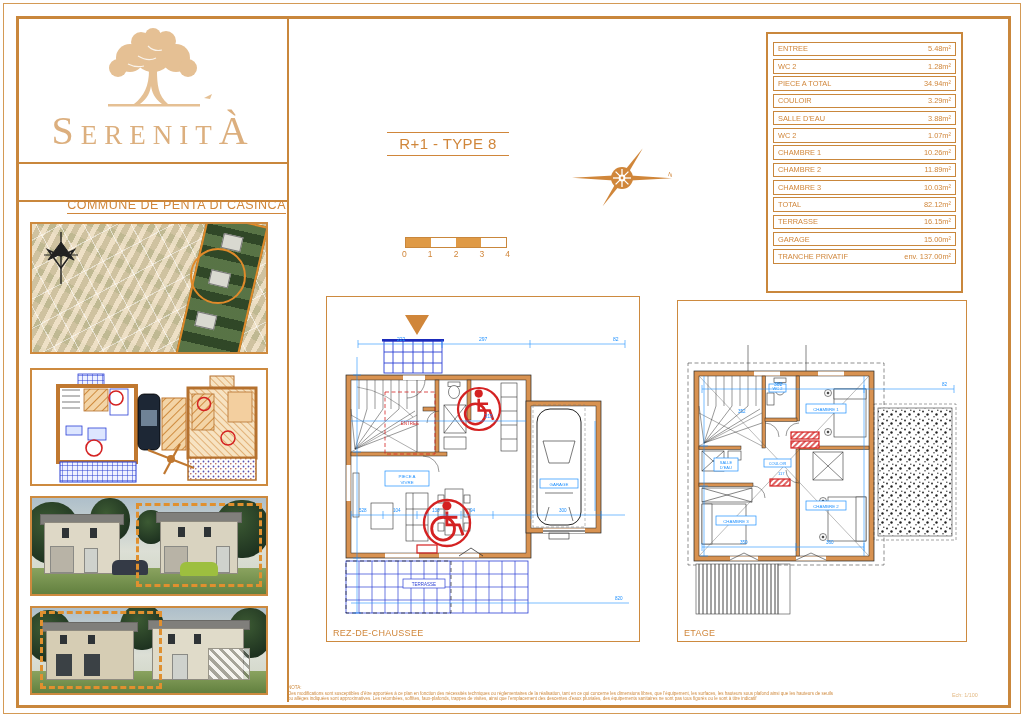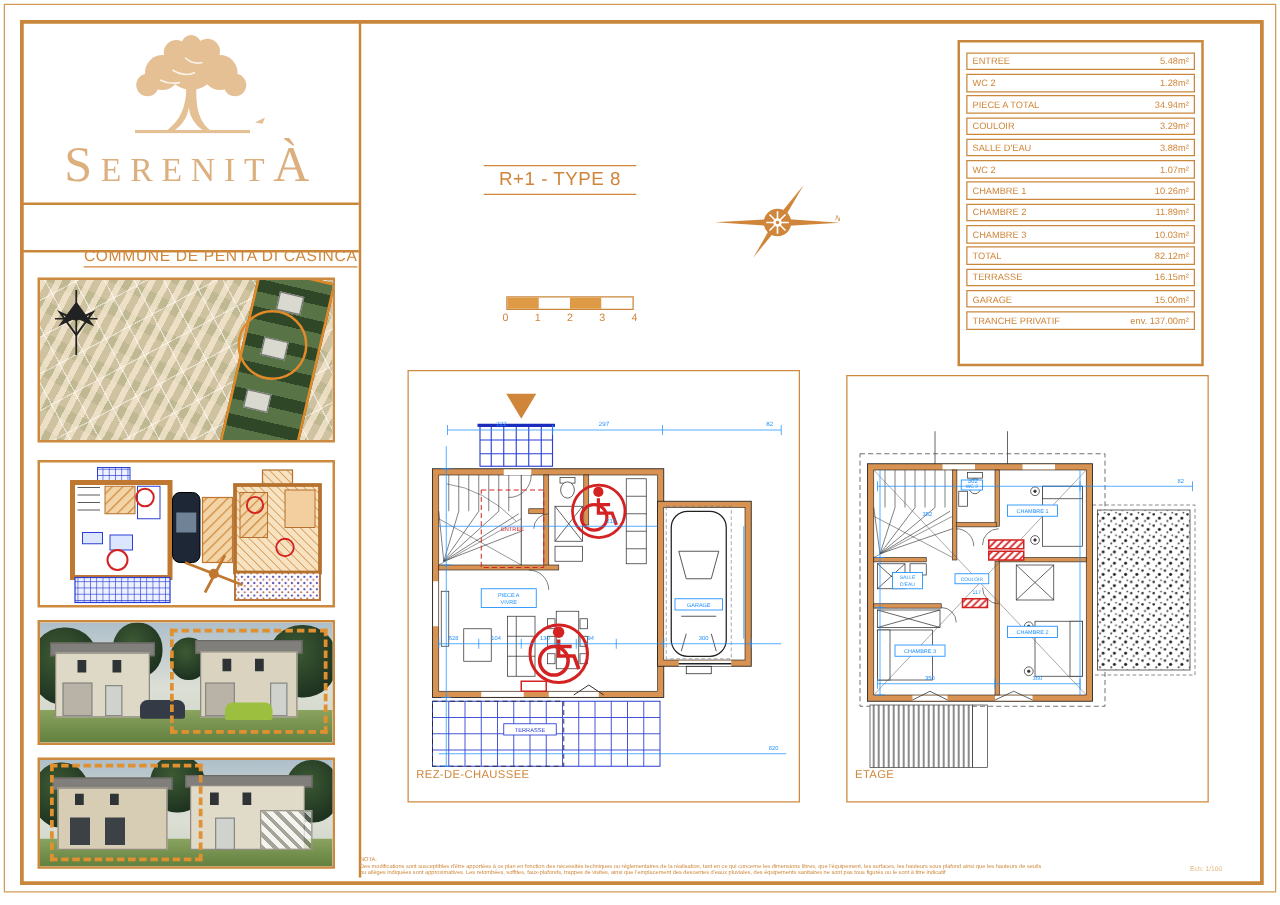--- a/index.html
+++ b/index.html
@@ -72,21 +72,21 @@
             box-sizing:border-box;padding:5px 5px;}
   .surf-title{border:1.5px solid #c9873c;height:30px;line-height:30px;text-align:center;color:#d0863a;
               font-size:13.5px;letter-spacing:1.5px;margin-bottom:5px;}
   .surf-row{border:1px solid #c9873c;height:12.6px;margin-top:2.7px;display:flex;align-items:center;
             justify-content:space-between;padding:0 4px;color:#d0863a;font-size:7.4px;}
   .surf-row .v{text-align:right;}
 
   .plan-box{position:absolute;border:1.5px solid #cd8a3f;background:#fff;}
   .pb-rdc{left:326px;top:296px;width:312px;height:344px;}
   .pb-etg{left:677px;top:300px;width:288px;height:340px;}
-  .plan-caption{position:absolute;left:6px;bottom:17px;color:#d0863a;font-size:9px;letter-spacing:.3px;}
+  .plan-caption{position:absolute;left:6px;bottom:3px;color:#d0863a;font-size:9px;letter-spacing:.3px;}
 
   .nota{position:absolute;left:288px;top:685px;width:1290px;transform:scale(.5);transform-origin:0 0;
         color:#cf8a3e;font-size:9px;line-height:10.5px;}
   .scaleref{position:absolute;left:952px;top:692px;color:#dba763;font-size:9px;transform:scale(.6);
         transform-origin:0 0;opacity:.8;}
 </style>
 </head>
 <body>
 
 <div class="sheet">

